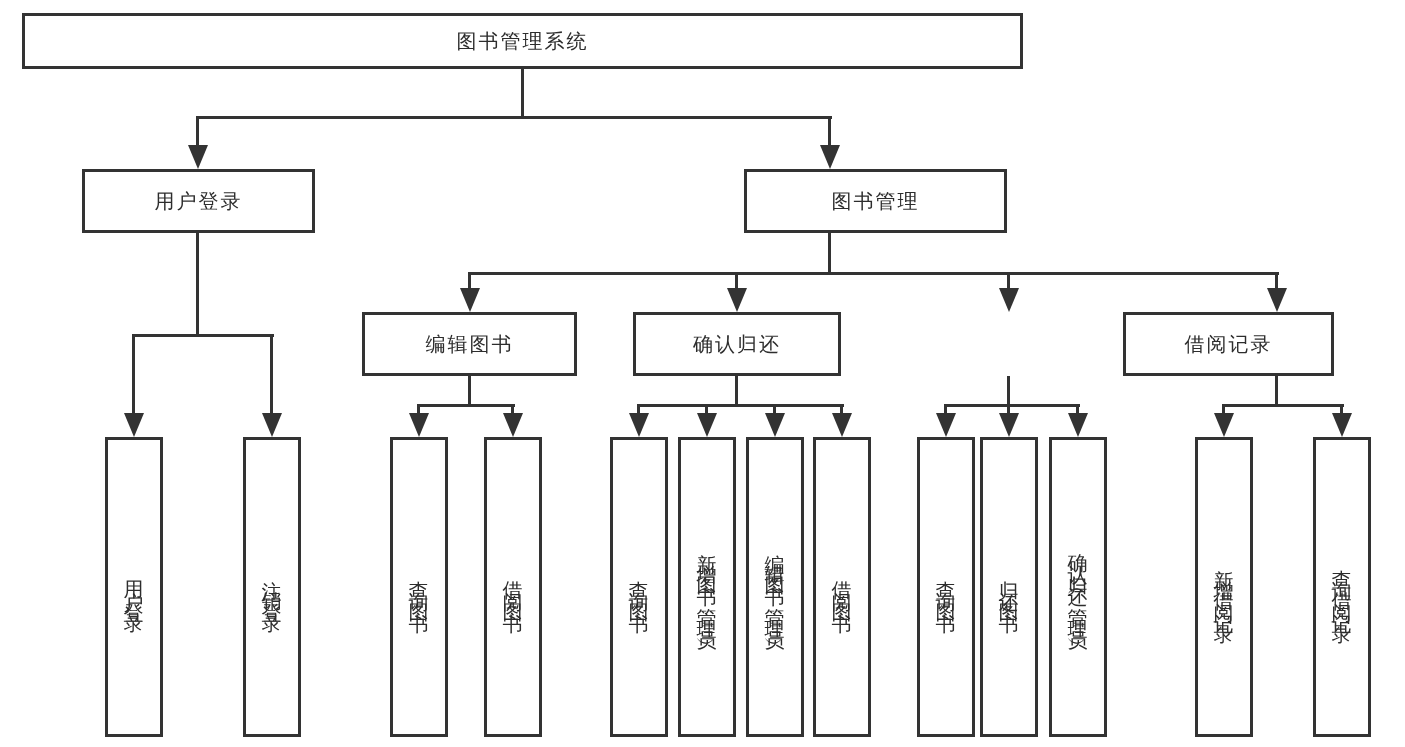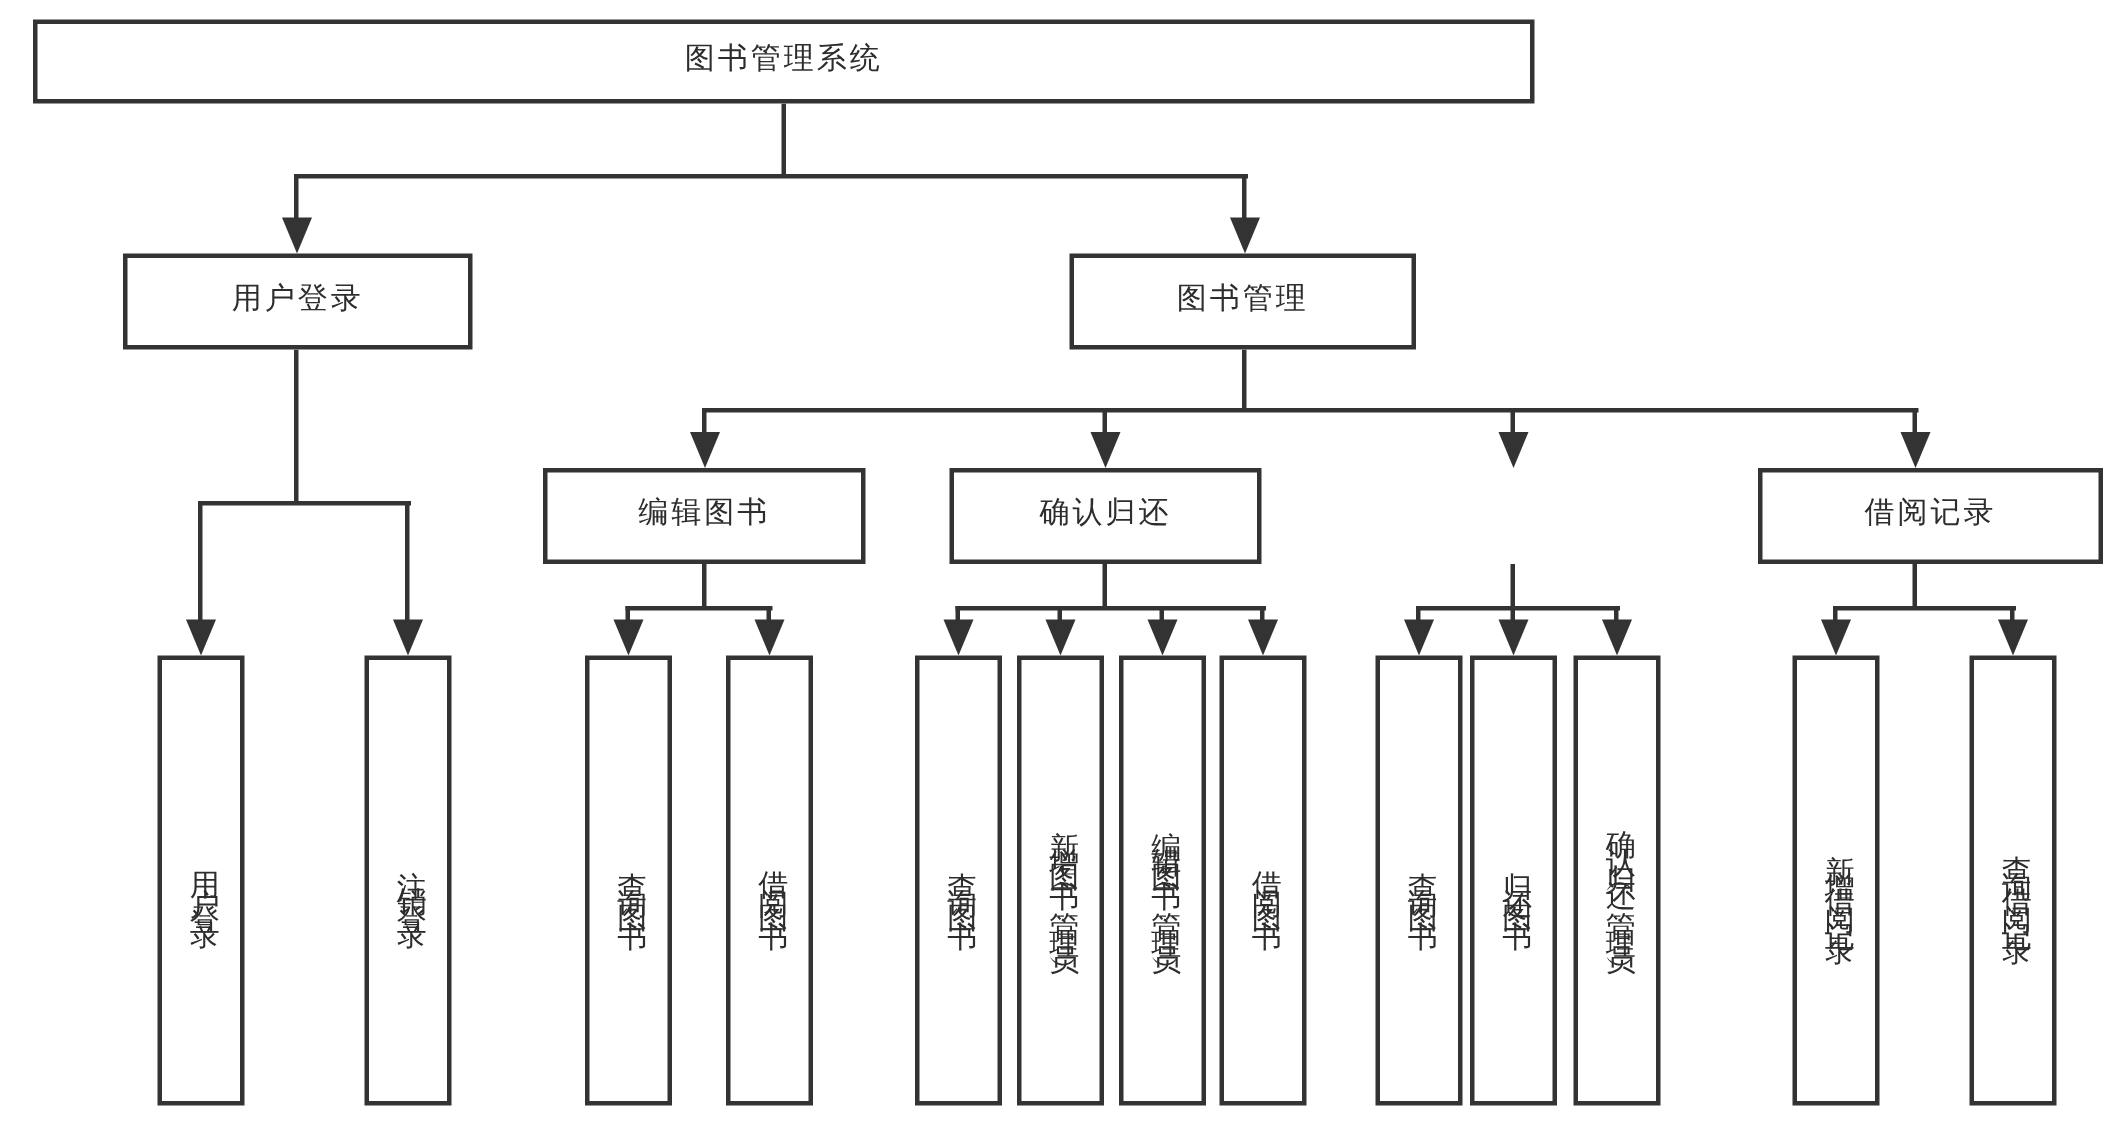--- a/index.html
+++ b/index.html
@@ -8,21 +8,21 @@
     --wm: #a9a9a9;
     --bg: #ffffff;
   }
   html, body { margin: 0; padding: 0; background: var(--bg); }
   #canvas {
     position: relative;
     width: 1405px;
     height: 747px;
     background: var(--bg);
     overflow: hidden;
-    font-family: Liberation Mono, monospace;
+    font-family: Liberation Serif, serif;
     color: var(--text);
   }
   .box {
     position: absolute;
     box-sizing: border-box;
     border: 3px solid var(--line);
     background: var(--bg);
     display: flex;
     align-items: center;
     justify-content: center;
@@ -77,21 +77,21 @@
   <div class="box" style="left:22px;top:13px;width:1001px;height:56px">图书管理系统</div>
 
   <div class="vl" style="left:521px;top:69px;height:48px"></div>
   <div class="hl" style="left:196px;top:116px;width:636px"></div>
   <div class="vl" style="left:196px;top:116px;height:34px"></div>
   <div class="ah" style="left:188px;top:145px"></div>
   <div class="vl" style="left:828px;top:116px;height:34px"></div>
   <div class="ah" style="left:820px;top:145px"></div>
 
   <div class="box" style="left:82px;top:169px;width:233px;height:64px">用户登录</div>
-  <div class="box" style="left:713px;top:169px;width:231px;height:64px">图书管理</div>
+  <div class="box" style="left:744px;top:169px;width:263px;height:64px">图书管理</div>
 
   <div class="vl" style="left:196px;top:233px;height:103px"></div>
   <div class="hl" style="left:132px;top:334px;width:142px"></div>
   <div class="vl" style="left:132px;top:334px;height:82px"></div>
   <div class="ah" style="left:124px;top:413px"></div>
   <div class="vl" style="left:270px;top:334px;height:82px"></div>
   <div class="ah" style="left:262px;top:413px"></div>
 
   <div class="vl" style="left:828px;top:233px;height:41px"></div>
   <div class="hl" style="left:468px;top:272px;width:811px"></div>
@@ -99,21 +99,21 @@
   <div class="ah" style="left:460px;top:288px"></div>
   <div class="vl" style="left:735px;top:272px;height:20px"></div>
   <div class="ah" style="left:727px;top:288px"></div>
   <div class="vl" style="left:1007px;top:272px;height:20px"></div>
   <div class="ah" style="left:999px;top:288px"></div>
   <div class="vl" style="left:1275px;top:272px;height:20px"></div>
   <div class="ah" style="left:1267px;top:288px"></div>
 
   <div class="box" style="left:362px;top:312px;width:215px;height:64px">编辑图书</div>
   <div class="box" style="left:633px;top:312px;width:208px;height:64px">确认归还</div>
-  <div class="box" style="left:1172px;top:312px;width:230px;height:64px">借阅记录</div>
+  <div class="box" style="left:1123px;top:312px;width:211px;height:64px">借阅记录</div>
 
   <div class="vl" style="left:468px;top:376px;height:30px"></div>
   <div class="hl" style="left:417px;top:404px;width:98px"></div>
   <div class="vl" style="left:417px;top:404px;height:14px"></div>
   <div class="ah" style="left:409px;top:413px"></div>
   <div class="vl" style="left:511px;top:404px;height:14px"></div>
   <div class="ah" style="left:503px;top:413px"></div>
 
   <div class="vl" style="left:735px;top:376px;height:30px"></div>
   <div class="hl" style="left:637px;top:404px;width:207px"></div>

